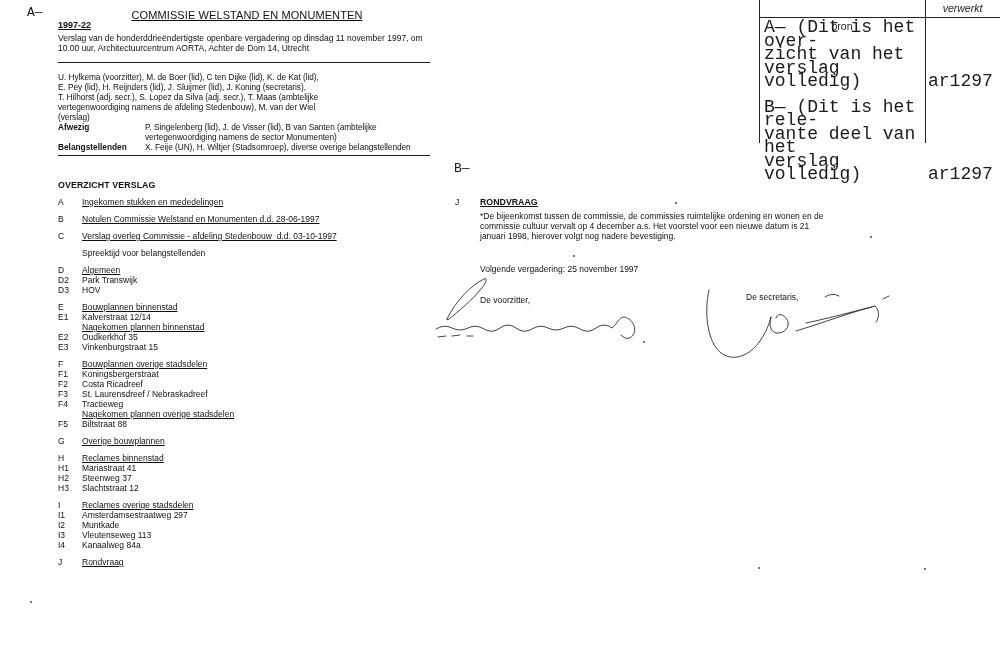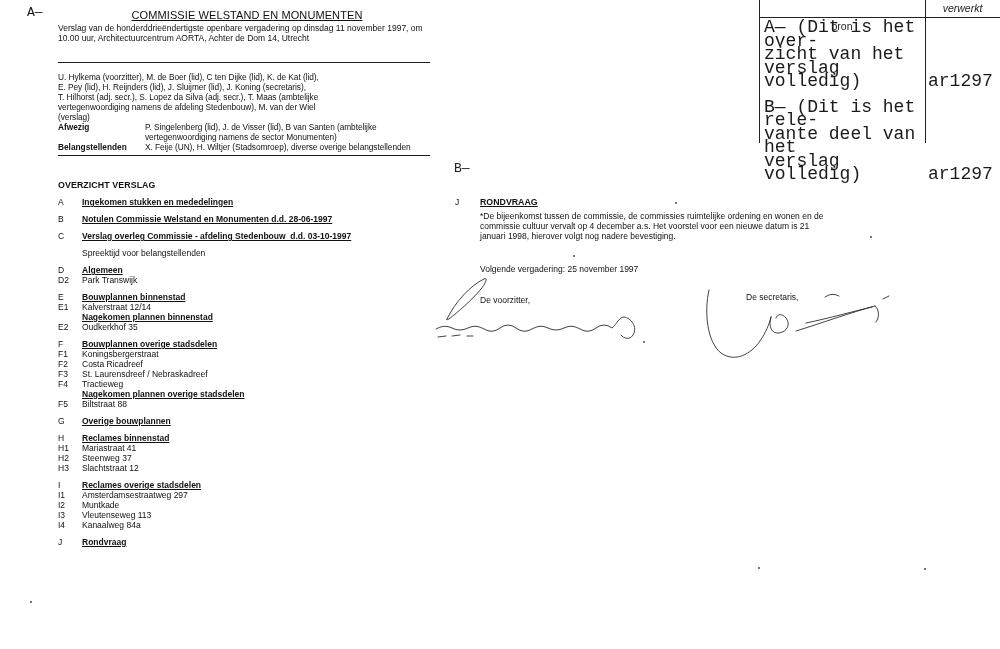--- a/index.html
+++ b/index.html
@@ -37,21 +37,21 @@
   .att-label{width:87px;flex-shrink:0;font-weight:bold;}
   .att-value{white-space:pre-line;letter-spacing:-0.05px;}
 
   
   .overview{left:58px;top:180px;width:385px;font-size:8.5px;line-height:10px;}
   .ov-title{font-weight:bold;font-size:8.8px;margin-bottom:4px;letter-spacing:.1px;}
   .ov-row{display:flex;}
   .ov-row.gap{margin-top:7px;}
   .ov-code{width:24px;flex-shrink:0;}
   .ov-label{white-space:pre-wrap;}
-  .ov-row.h .ov-label{font-weight:bold;text-decoration:underline;}
+  .ov-row.h .ov-label{font-weight:normal;text-decoration:underline;}
 
   
   .rondvraag{left:455px;top:197px;width:505px;font-size:8.5px;line-height:10px;display:flex;}
   .rv-code{width:25px;flex-shrink:0;}
   .rv-title{font-weight:bold;font-size:8.8px;text-decoration:underline;}
   .rv-body{white-space:pre-line;margin-top:4px;}
 
   .next-meeting{left:480px;top:264px;font-size:8.5px;}
   .chairman-label{left:480px;top:295px;font-size:8.5px;}
   .secretary-label{left:746px;top:292px;font-size:8.5px;}
@@ -73,20 +73,21 @@
   .sig-svg{left:0;top:0;pointer-events:none;}
   .speck{position:absolute;width:2px;height:2px;background:#4a4a4a;border-radius:50%;}
 </style>
 </head>
 <body>
 
 <div class="abs typewriter marker-a">A—</div>
 
 <div class="abs header-block">
   <div class="header-title">COMMISSIE WELSTAND EN MONUMENTEN</div>
+  <div class="header-docnum">1997-22</div>
   <div class="header-desc">Verslag van de honderddrieëndertigste openbare vergadering op dinsdag 11 november 1997, om
 10.00 uur, Architectuurcentrum AORTA, Achter de Dom 14, Utrecht</div>
 </div>
 
 <div class="abs rule rule1"></div>
 
 <div class="abs attendance">
   <div class="att-row">
     <div class="att-value">U. Hylkema (voorzitter), M. de Boer (lid), C ten Dijke (lid), K. de Kat (lid),
 E. Pey (lid), H. Reijnders (lid), J. Sluijmer (lid), J. Koning (secretaris),
@@ -135,20 +136,24 @@
         <span class="ov-code">D</span>
         <span class="ov-label">Algemeen</span>
       </div>
 
 
       <div class="ov-row p">
         <span class="ov-code">D2</span>
         <span class="ov-label">Park Transwijk</span>
       </div>
 
+      <div class="ov-row p">
+        <span class="ov-code">D3</span>
+        <span class="ov-label">HOV</span>
+      </div>
 
       <div class="ov-row h gap">
         <span class="ov-code">E</span>
         <span class="ov-label">Bouwplannen binnenstad</span>
       </div>
 
       <div class="ov-row p">
         <span class="ov-code">E1</span>
         <span class="ov-label">Kalverstraat 12/14</span>
       </div>
@@ -156,20 +161,24 @@
       <div class="ov-row h">
         <span class="ov-code"></span>
         <span class="ov-label">Nagekomen plannen binnenstad</span>
       </div>
 
       <div class="ov-row p">
         <span class="ov-code">E2</span>
         <span class="ov-label">Oudkerkhof 35</span>
       </div>
 
+      <div class="ov-row p">
+        <span class="ov-code">E3</span>
+        <span class="ov-label">Vinkenburgstraat 15</span>
+      </div>
 
       <div class="ov-row h gap">
         <span class="ov-code">F</span>
         <span class="ov-label">Bouwplannen overige stadsdelen</span>
       </div>
 
       <div class="ov-row p">
         <span class="ov-code">F1</span>
         <span class="ov-label">Koningsbergerstraat</span>
       </div>

